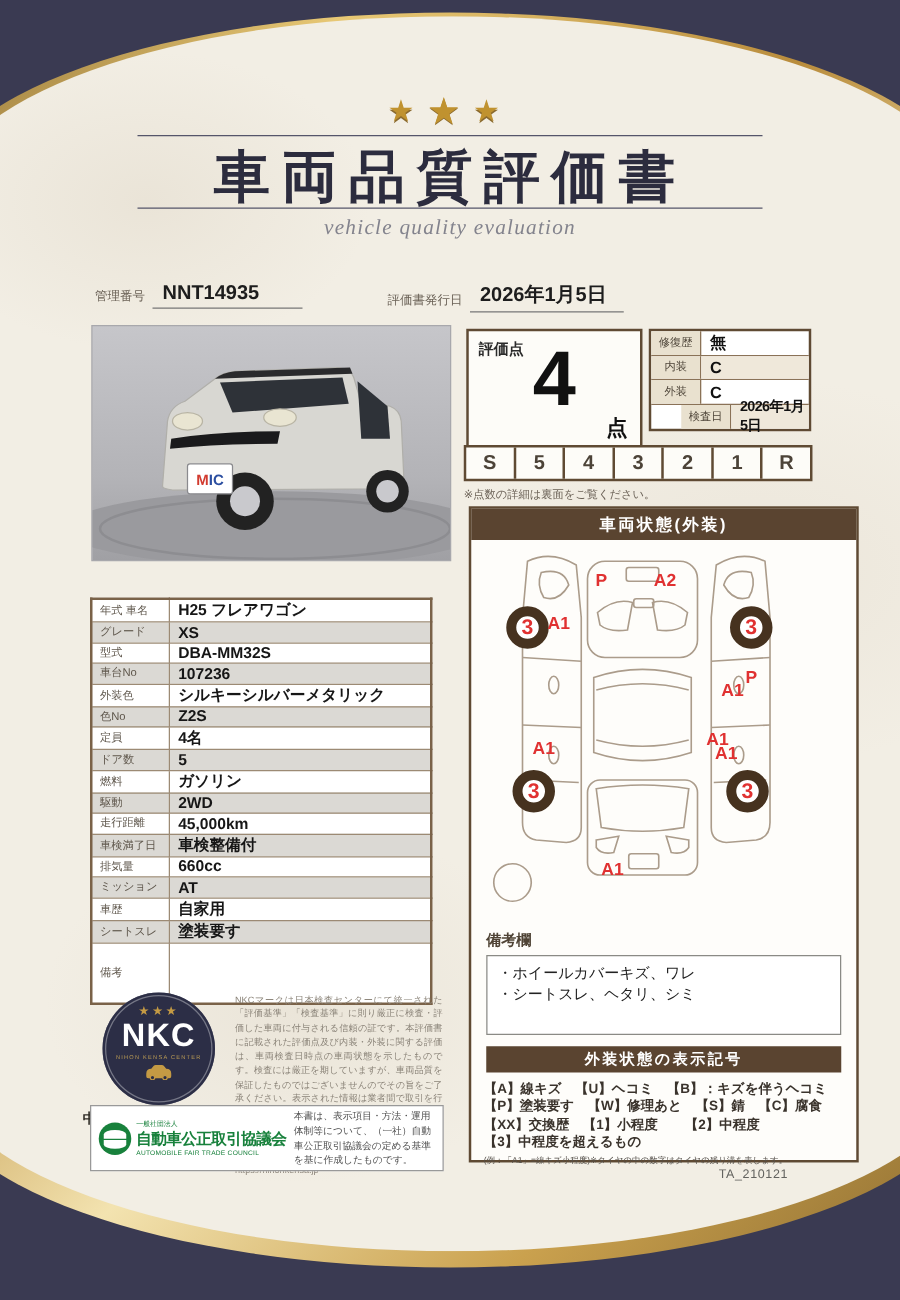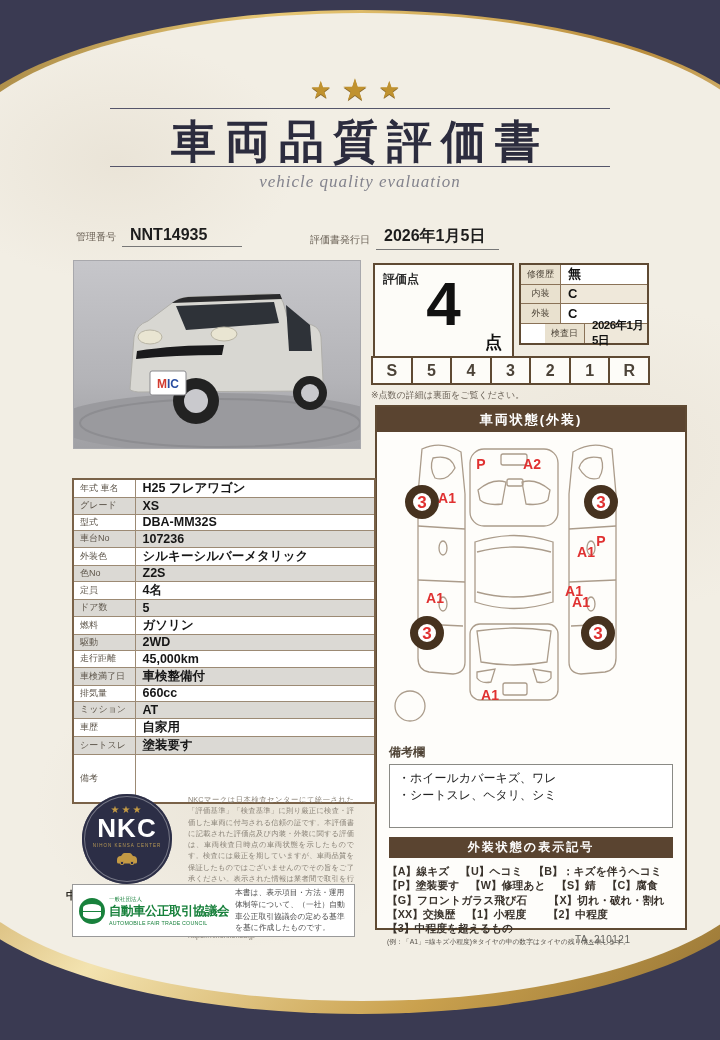--- a/index.html
+++ b/index.html
@@ -68,21 +68,21 @@
   .remarks-label { margin:2px 0 3px 12px; font-size:12px; font-weight:bold; color:#4f4335; }
   .remarks-box { margin:0 12px; height:64px; border:1px solid #8a8a85; background:#fff; padding:5px 8px; }
   .remark-line { font-size:12px; color:#222; line-height:1.45; }
   .legend-head { margin:9px 12px 6px 12px; height:21px; background:#5a4430; color:#fff; font-size:12px; font-weight:bold; display:flex; align-items:center; justify-content:center; letter-spacing:2px; }
   .legend { margin:0 10px; }
   .legend-line { font-size:10.8px; font-weight:bold; color:#3a332c; line-height:1.32; white-space:nowrap; }
   .legend-note { margin:2px 10px 0 10px; font-size:6.8px; color:#55504a; }
   .doc-code { left:575px; top:934px; font-size:10px; color:#63635f; letter-spacing:0.5px; }
 
   
-  .spec { left:72px; top:478px; width:304px; border:2px solid #7a6248; background:#fff; border-collapse:collapse; }
+  .spec { left:72px; top:478px; width:274px; border:2px solid #7a6248; background:#fff; border-collapse:collapse; }
   .spec tr { height:16.5px; }
   .spec tr.tall { height:49px; }
   .spec th { width:62px; font-size:9px; font-weight:normal; color:#5f574c; text-align:left; padding-left:6px; border:1px solid #9c8a74; }
   .spec td { font-size:12.5px; font-weight:bold; color:#161616; padding-left:7px; border:1px solid #9c8a74; letter-spacing:0; }
   .spec tr.alt { background:#dbd9d4; }
 
   
   .nkc-logo { left:82px; top:794px; width:90px; height:90px; border-radius:50%; background:#2c2e46; box-shadow:inset 0 0 0 2px #2c2e46, inset 0 0 0 3px rgba(255,255,255,.35); text-align:center; }
   .nkc-stars { margin-top:10px; color:#c49a44; font-size:10px; letter-spacing:2px; }
   .nkc-name { color:#fff; font-size:26px; font-weight:bold; letter-spacing:1px; line-height:1; }
@@ -240,21 +240,20 @@
     <span class="marker" style="left: 104px; top: 30px;">P</span><span class="marker" style="left: 155px; top: 30px;">A2</span><span class="marker tire" style="left: 45px; top: 68px;">3</span><span class="marker" style="left: 70px; top: 64px;">A1</span><span class="marker tire" style="left: 224px; top: 68px;">3</span><span class="marker" style="left: 224px; top: 107px;">P</span><span class="marker" style="left: 209px; top: 118px;">A1</span><span class="marker" style="left: 58px; top: 164px;">A1</span><span class="marker" style="left: 197px; top: 157px;">A1</span><span class="marker" style="left: 204px; top: 168px;">A1</span><span class="marker tire" style="left: 50px; top: 199px;">3</span><span class="marker tire" style="left: 221px; top: 199px;">3</span><span class="marker" style="left: 113px; top: 261px;">A1</span></div>
     <div class="remarks-label">備考欄</div>
     <div class="remarks-box">
         <div class="remark-line">・ホイールカバーキズ、ワレ</div>
         <div class="remark-line">・シートスレ、ヘタリ、シミ</div>
       </div>
     <div class="legend-head">外装状態の表示記号</div>
     <div class="legend">
         <div class="legend-line">【A】線キズ　【U】ヘコミ　【B】：キズを伴うヘコミ</div>
         <div class="legend-line">【P】塗装要す　【W】修理あと　【S】錆　【C】腐食</div>
-        <div class="legend-line">【G】フロントガラス飛び石　　【X】切れ・破れ・割れ</div>
         <div class="legend-line">【XX】交換歴　【1】小程度　　【2】中程度</div>
         <div class="legend-line">【3】中程度を超えるもの</div>
       </div>
     <div class="legend-note">(例：「A1」=線キズ小程度)※タイヤの中の数字はタイヤの残り溝を表します。</div>
   </div>
   <div class="abs doc-code">TA_210121</div>
 
   <table class="abs spec">
       <tbody>
         <tr class="">

